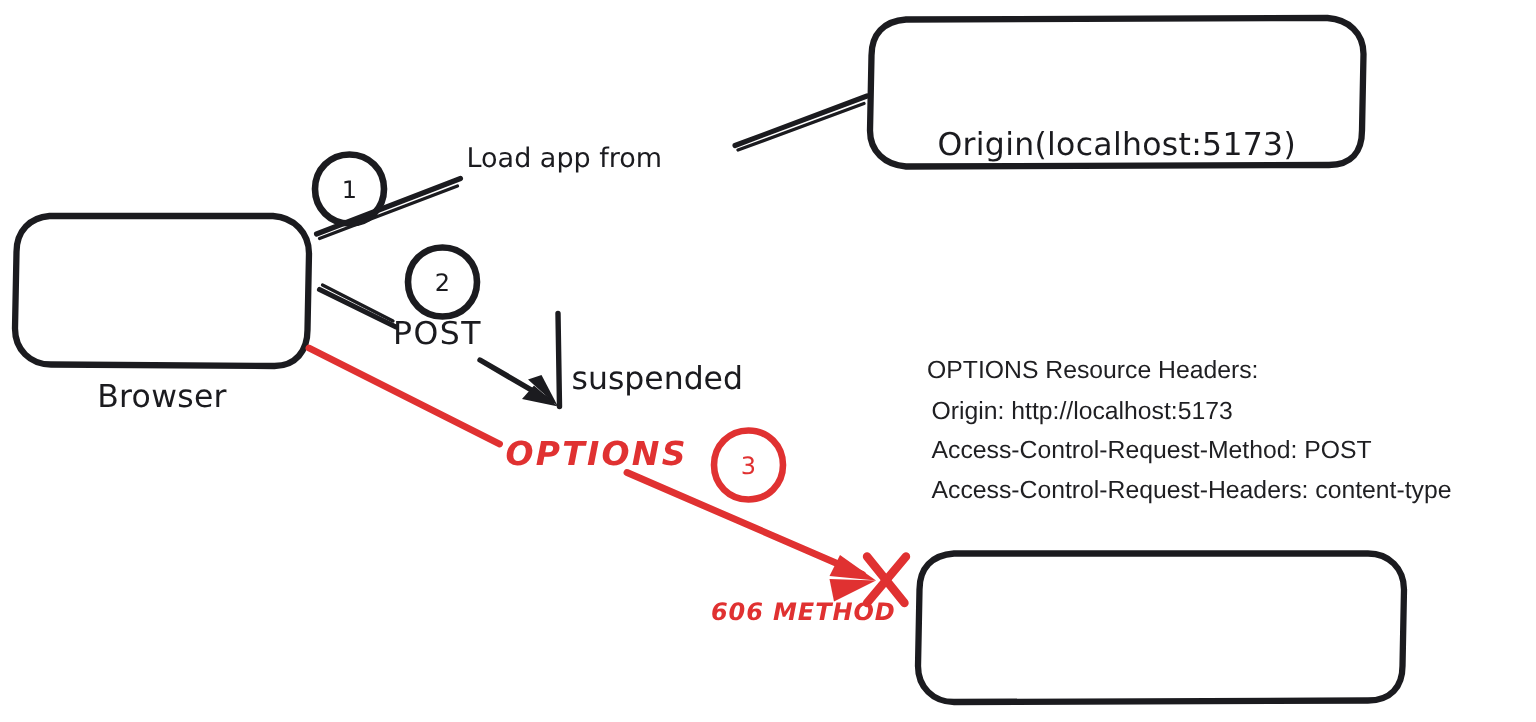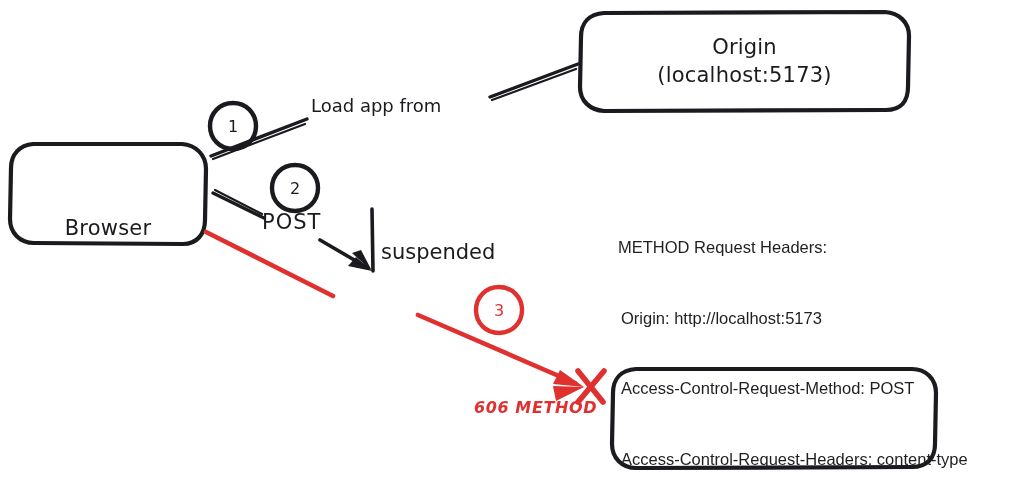--- a/index.html
+++ b/index.html
@@ -24,22 +24,21 @@
     top: 0;
     width: 1024px;
     height: 481px;
   }
 
   
   .node {
     position: absolute;
     box-sizing: border-box;
     display: flex;
-    flex-direction: column;
-    align-items: center;
+    align-items: flex-end;
     justify-content: center;
     text-align: center;
     color: #1b1b1f;
     font-family: "DejaVu Sans", sans-serif;
     font-size: 21px;
     line-height: 1.32;
     letter-spacing: 0.2px;
     pointer-events: auto;
   }
   .node .ln { display: block; white-space: nowrap; }
@@ -104,21 +103,21 @@
     position: absolute;
     left: 618px;
     top: 234px;
     color: #1f1f22;
     font-family: "Liberation Sans", sans-serif;
     font-size: 16.5px;
     line-height: 1.62;
     white-space: nowrap;
   }
   #headers-block .hdr-title { display: block; }
-  #headers-block .hdr-line  { display: block; padding-left: 3px; margin-top: 44px; }
+  #headers-block .hdr-line  { display: block; padding-left: 3px; }
 </style>
 </head>
 <body>
 
 <div id="canvas">
 
   <svg id="sketch" viewBox="0 0 1024 481">
     <defs>
       <style>
         .ink   { fill: none; stroke: #1b1b1f; stroke-linecap: round; stroke-linejoin: round; }
@@ -201,29 +200,30 @@
     <span class="ln">(localhost:5173)</span>
   </div>
 
 
   <div class="label" id="lbl-load">Load app from</div>
 
   <div class="label" id="lbl-post">POST</div>
 
   <div class="label" id="lbl-suspended">suspended</div>
 
+  <div class="label red" id="lbl-options">OPTIONS</div>
 
   <div class="badge" id="badge-1">1</div>
   <div class="badge" id="badge-2">2</div>
   <div class="badge red" id="badge-3">3</div>
 
   <div id="err-caption">
     <span class="ln">606 METHOD</span>
   </div>
 
   <div id="headers-block">
-    <span class="hdr-title">METHOD Request Headers:</span>
+    <span class="hdr-title">OPTIONS Resource Headers:</span>
     <span class="hdr-line">Origin: http://localhost:5173</span>
     <span class="hdr-line">Access-Control-Request-Method: POST</span>
     <span class="hdr-line">Access-Control-Request-Headers: content-type</span>
   </div>
 
 </div>
 
 </body></html>

